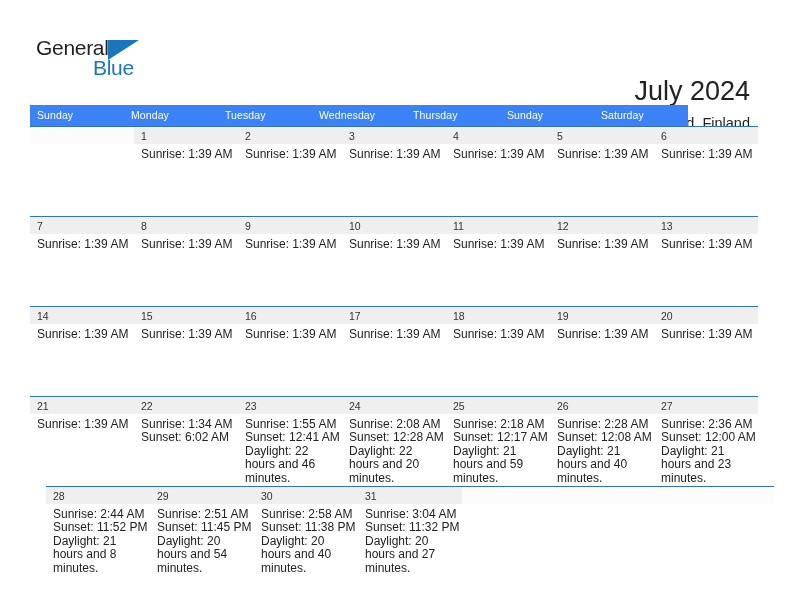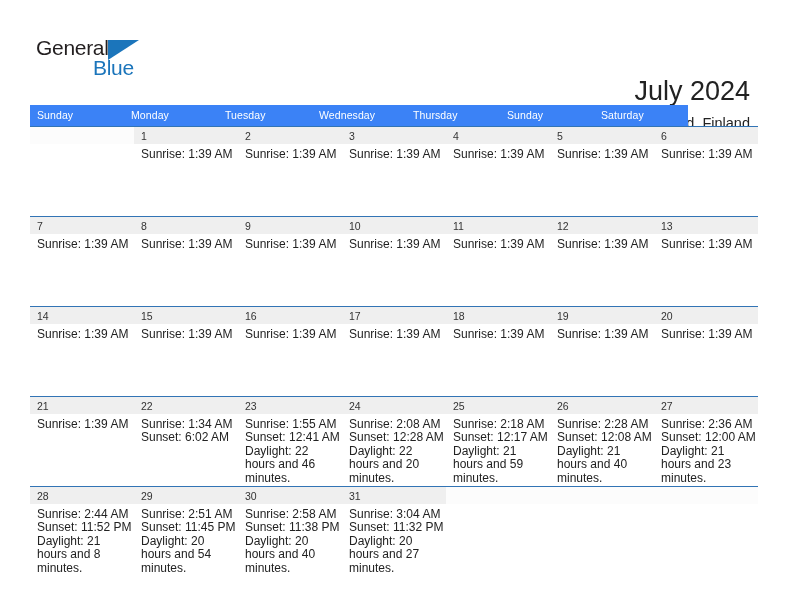--- a/index.html
+++ b/index.html
@@ -106,21 +106,21 @@
     font-size: 10.5px;
     line-height: 13px;
     letter-spacing: 0.1px;
   }
   .week {
     display: flex;
     width: 728px;
     border-top: 1.5px solid #3274b5;
   }
   .week.w1, .week.w2, .week.w3, .week.w4 { height: 89px; }
-  .week.w5 { height: 89px; }
+  .week.w5 { height: 89px; margin-left: 16px; }
   .day {
     width: 104px;
     box-sizing: border-box;
     position: relative;
     background: #ffffff;
   }
   .day-number-band {
     height: 17px;
     background: #efefef;
     padding: 1px 0 0 7px;

